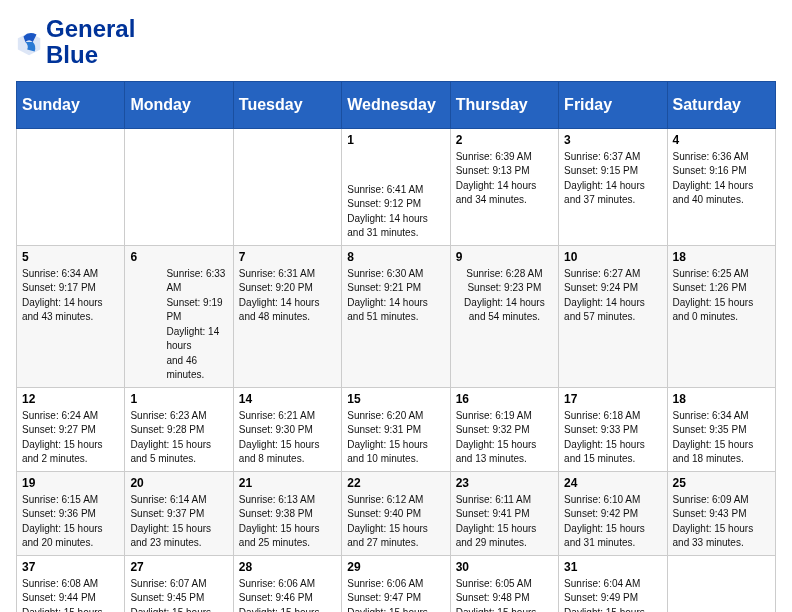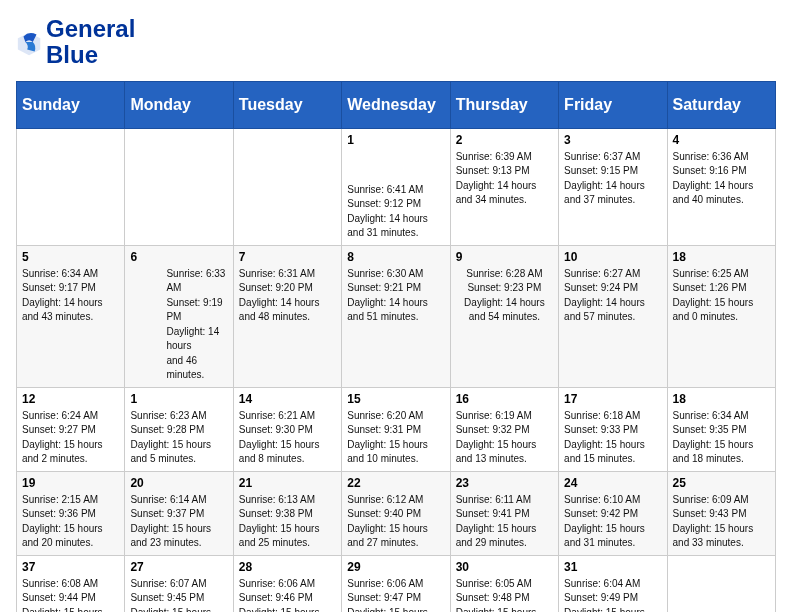--- a/index.html
+++ b/index.html
@@ -247,21 +247,21 @@
           <div class="day-num">18</div>
           <div class="day-info" style="white-space: pre-line;">Sunrise: 6:34 AM
 Sunset: 9:35 PM
 Daylight: 15 hours
 and 18 minutes.</div>
         </td>
       </tr>
       <tr>
         <td>
           <div class="day-num">19</div>
-          <div class="day-info" style="white-space: pre-line;">Sunrise: 2:15 AM
+          <div class="day-info" style="white-space: pre-line;">Sunrise: 6:15 AM
 Sunset: 9:36 PM
 Daylight: 15 hours
 and 20 minutes.</div>
         </td>
         <td>
           <div class="day-num">20</div>
           <div class="day-info" style="white-space: pre-line;">Sunrise: 6:14 AM
 Sunset: 9:37 PM
 Daylight: 15 hours
 and 23 minutes.</div>

